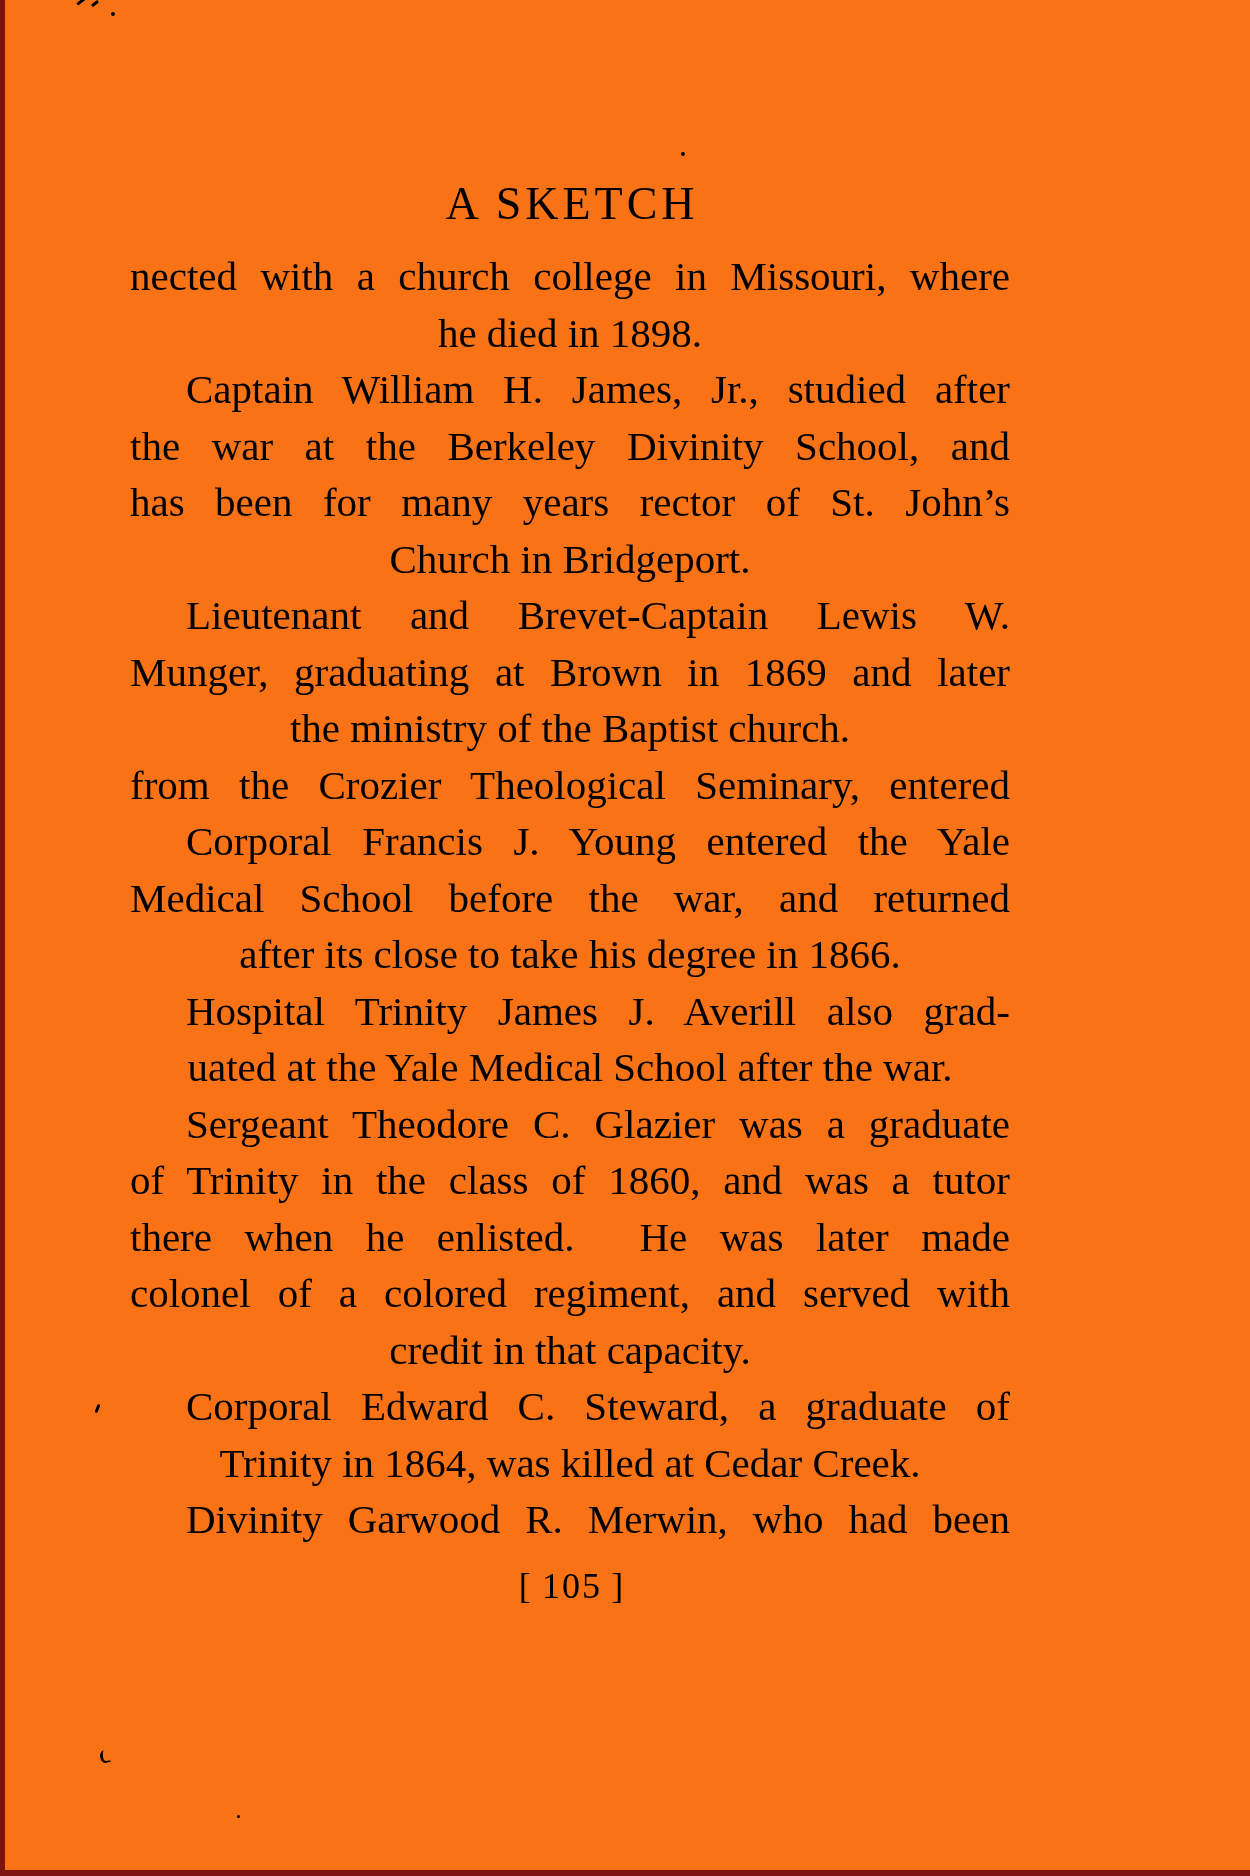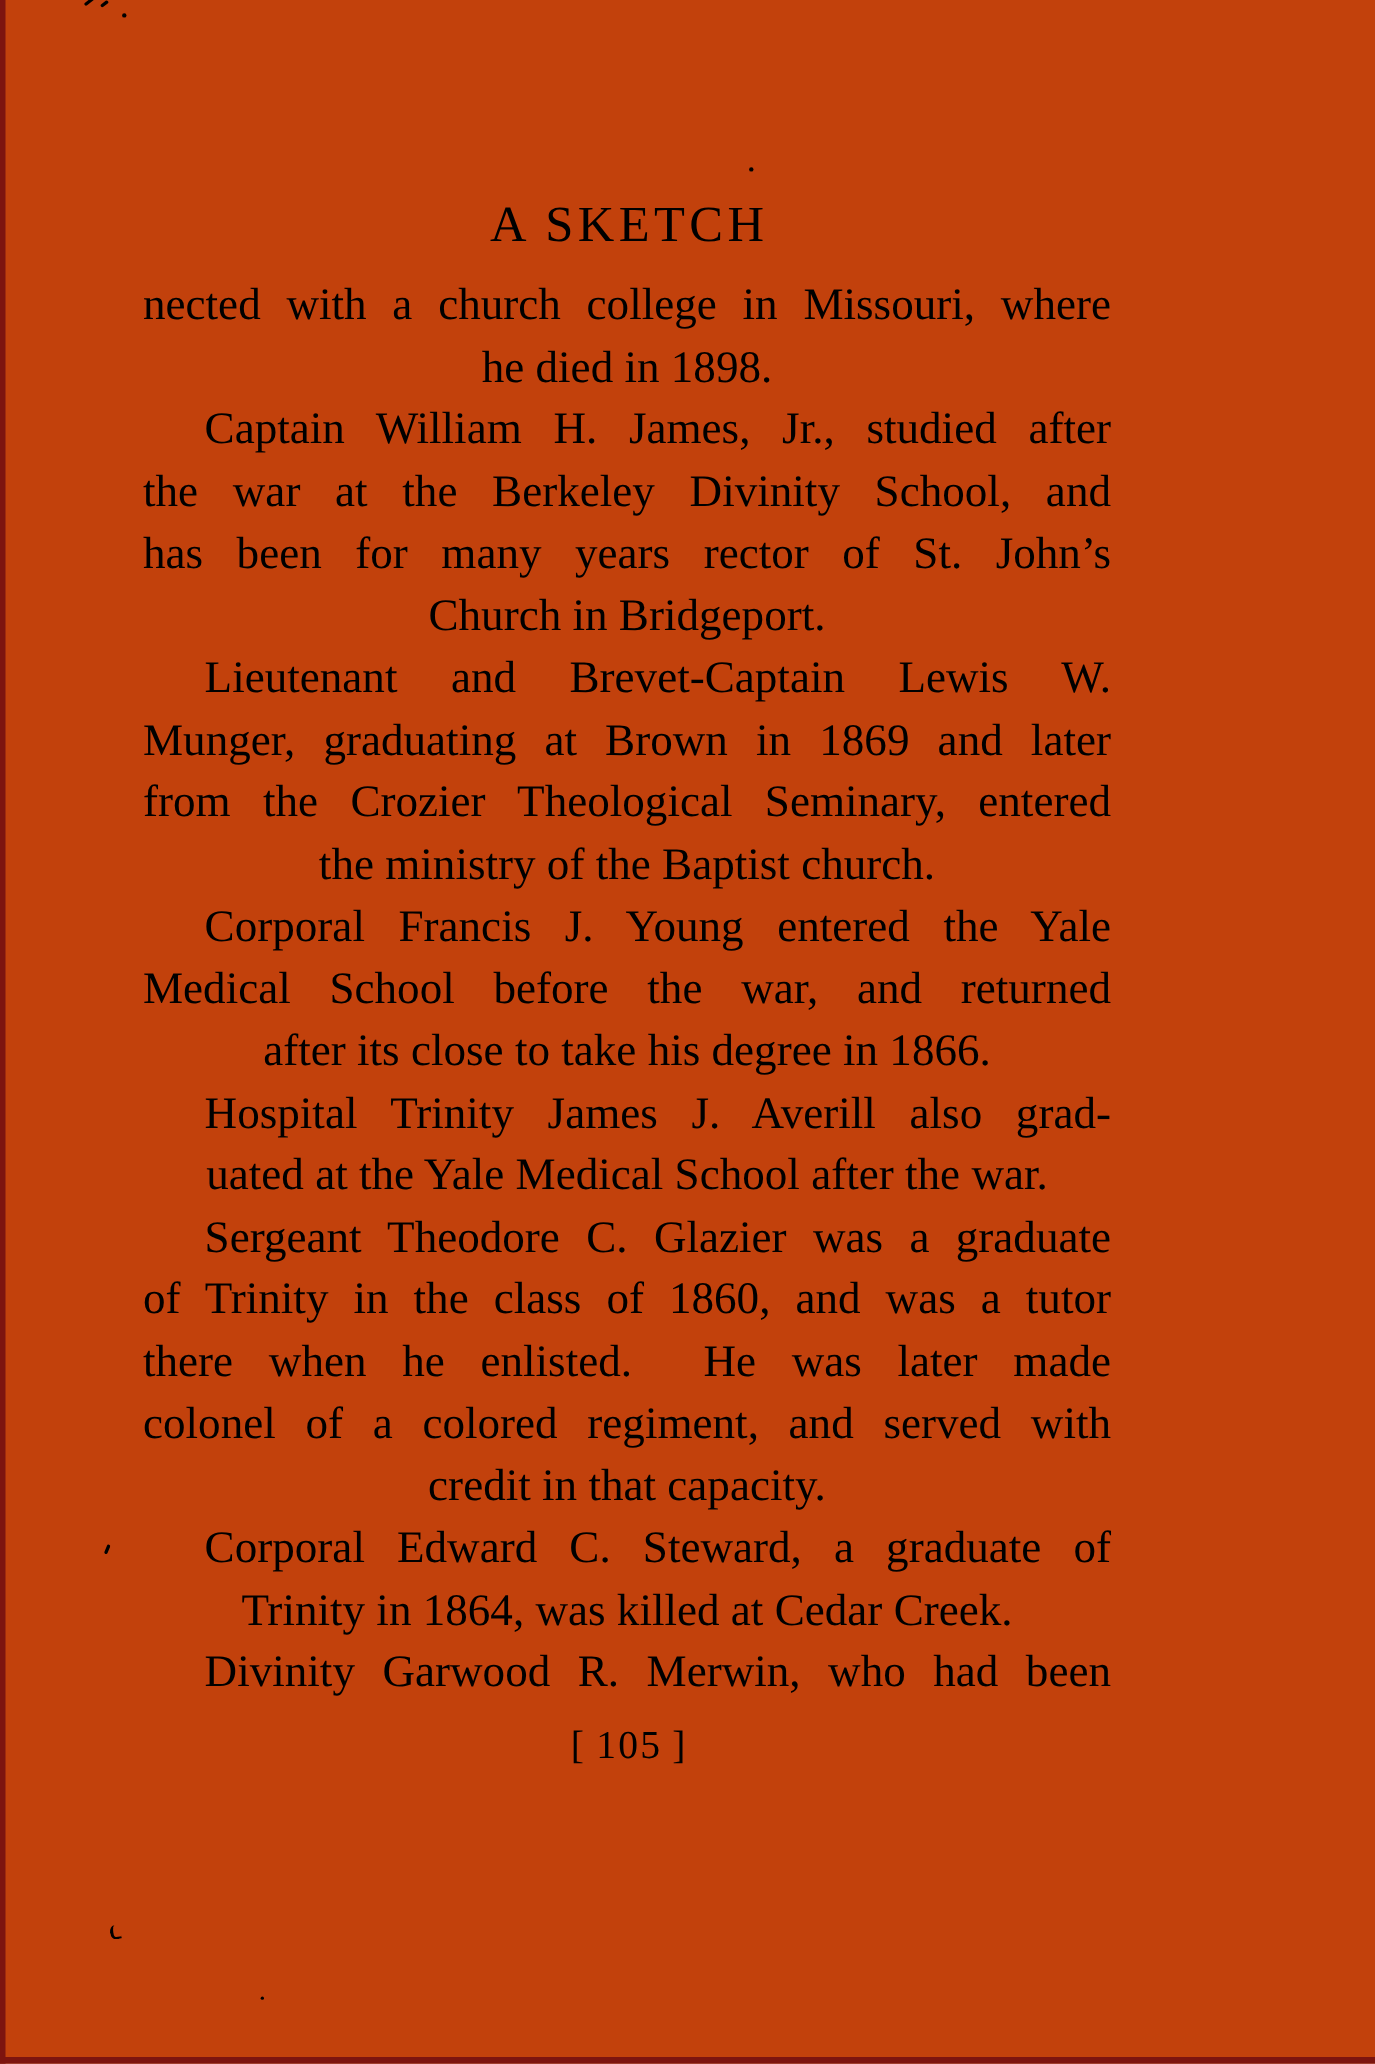--- a/index.html
+++ b/index.html
@@ -2,21 +2,21 @@
 <html><head>
 <meta charset="utf-8">
 <style>
   html, body { margin: 0; padding: 0; background: #ffffff; }
   body { width: 1250px; height: 1876px; position: relative; overflow: hidden; }
 
   .scan {
     position: absolute; inset: 0;
     font-family: "Liberation Serif", "DejaVu Serif", serif;
     color: #000000;
-    background: #c2410c;
+    background: #f97316;
   }
 
   
   .edge-left {
     position: absolute; left: 0; top: 0; width: 5px; height: 100%;
     background: #7d140f;
   }
   .edge-bottom {
     position: absolute; left: 0; bottom: 0; width: 100%; height: 6px;
     background: #7d140f;
@@ -88,22 +88,22 @@
 
   <div class="textblock" id="textblock">
       <div class="line j">nected with a church college in Missouri, where</div>
       <div class="line">he died in 1898.</div>
       <div class="line j ind">Captain William H. James, Jr., studied after</div>
       <div class="line j">the war at the Berkeley Divinity School, and</div>
       <div class="line j">has been for many years rector of St. John’s</div>
       <div class="line">Church in Bridgeport.</div>
       <div class="line j ind">Lieutenant and Brevet-Captain Lewis W.</div>
       <div class="line j">Munger, graduating at Brown in 1869 and later</div>
+      <div class="line">the ministry of the Baptist church.</div>
       <div class="line j">from the Crozier Theological Seminary, entered</div>
-      <div class="line">the ministry of the Baptist church.</div>
       <div class="line j ind">Corporal Francis J. Young entered the Yale</div>
       <div class="line j">Medical School before the war, and returned</div>
       <div class="line">after its close to take his degree in 1866.</div>
       <div class="line j ind">Hospital Trinity James J. Averill also grad-</div>
       <div class="line">uated at the Yale Medical School after the war.</div>
       <div class="line j ind">Sergeant Theodore C. Glazier was a graduate</div>
       <div class="line j">of Trinity in the class of 1860, and was a tutor</div>
       <div class="line j">there when he enlisted.&nbsp; He was later made</div>
       <div class="line j">colonel of a colored regiment, and served with</div>
       <div class="line">credit in that capacity.</div>

